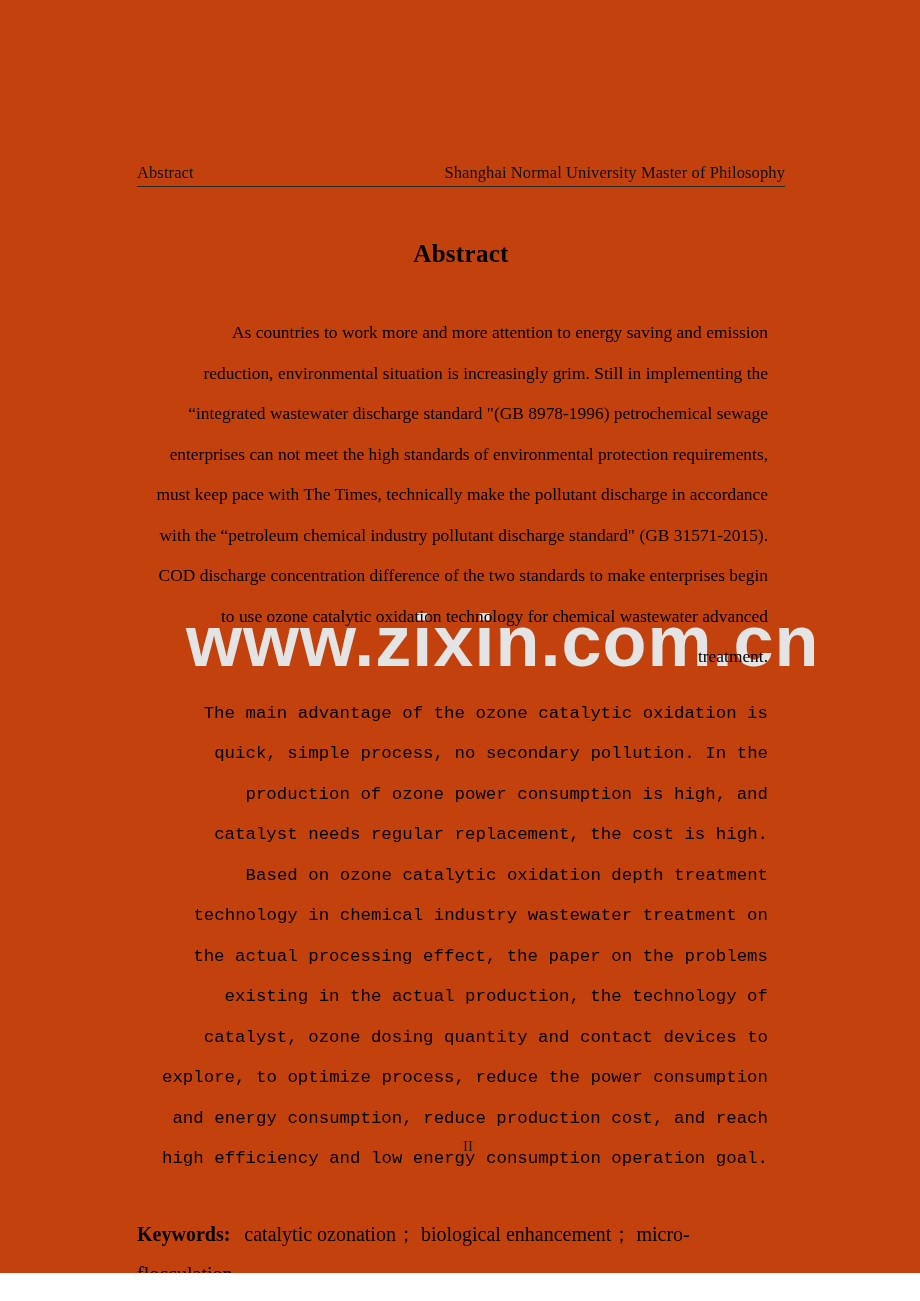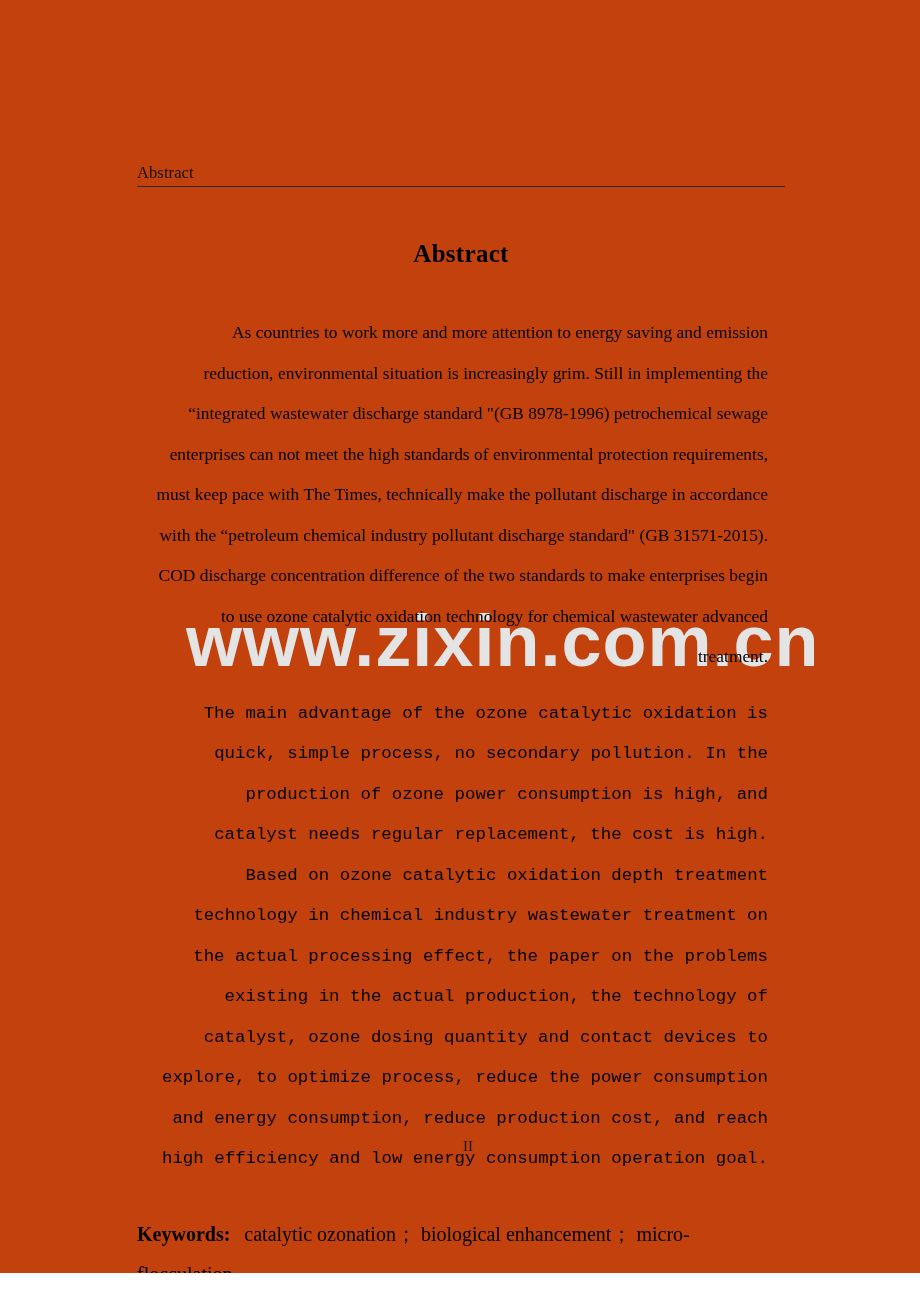--- a/index.html
+++ b/index.html
@@ -112,20 +112,21 @@
     color: #1a1a1a;
   }
 </style>
 </head>
 <body>
 
 <div class="page">
 
   <div class="page-header">
     <span class="hdr-left">Abstract</span>
+    <span class="hdr-right">Shanghai Normal University Master of Philosophy</span>
   </div>
   <div class="header-rule"></div>
 
   <div class="watermark">www.zixin.com.cn</div>
 
   <div class="content">
 
     <h1 class="doc-title">Abstract</h1>
 
     <p class="para">As countries to work more and more attention to energy saving and emission reduction, environmental situation is increasingly grim. Still in implementing the “integrated wastewater discharge standard "(GB 8978-1996) petrochemical sewage enterprises can not meet the high standards of environmental protection requirements, must keep pace with The Times, technically make the pollutant discharge in accordance with the “petroleum chemical industry pollutant discharge standard" (GB 31571-2015). COD discharge concentration difference of the two standards to make enterprises begin to use ozone catalytic oxidation technology for chemical wastewater advanced treatment.</p>

